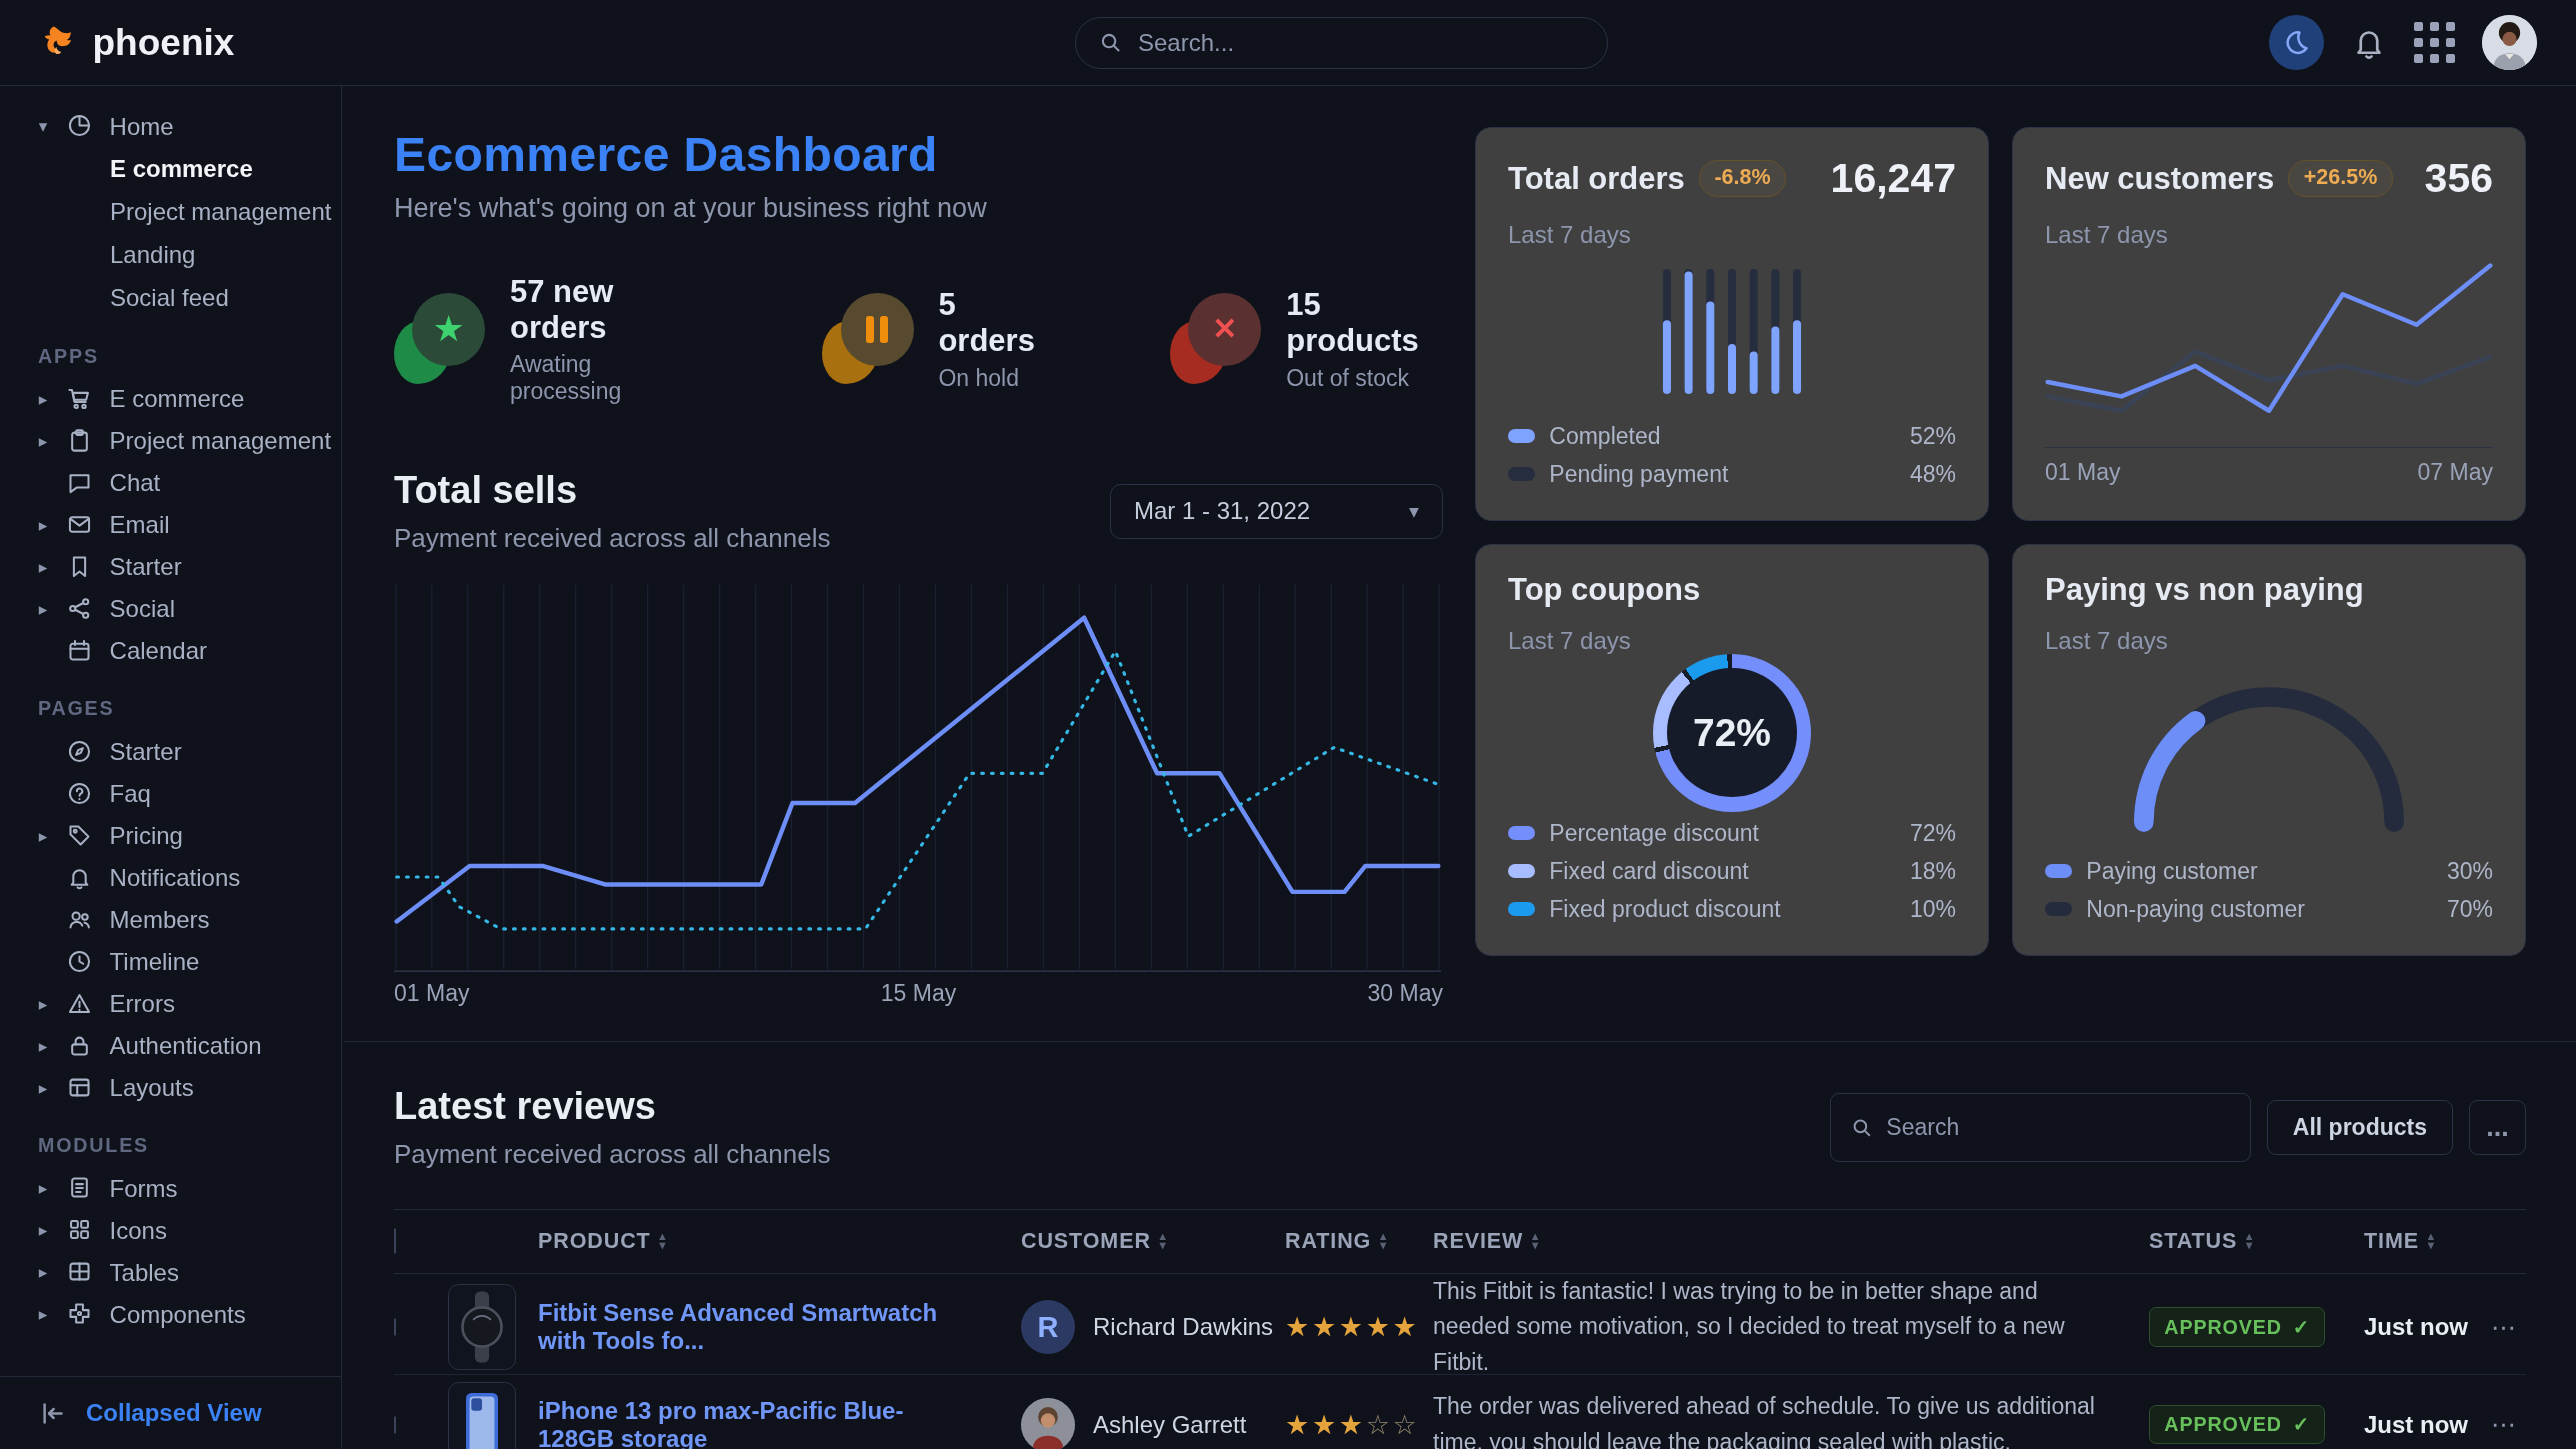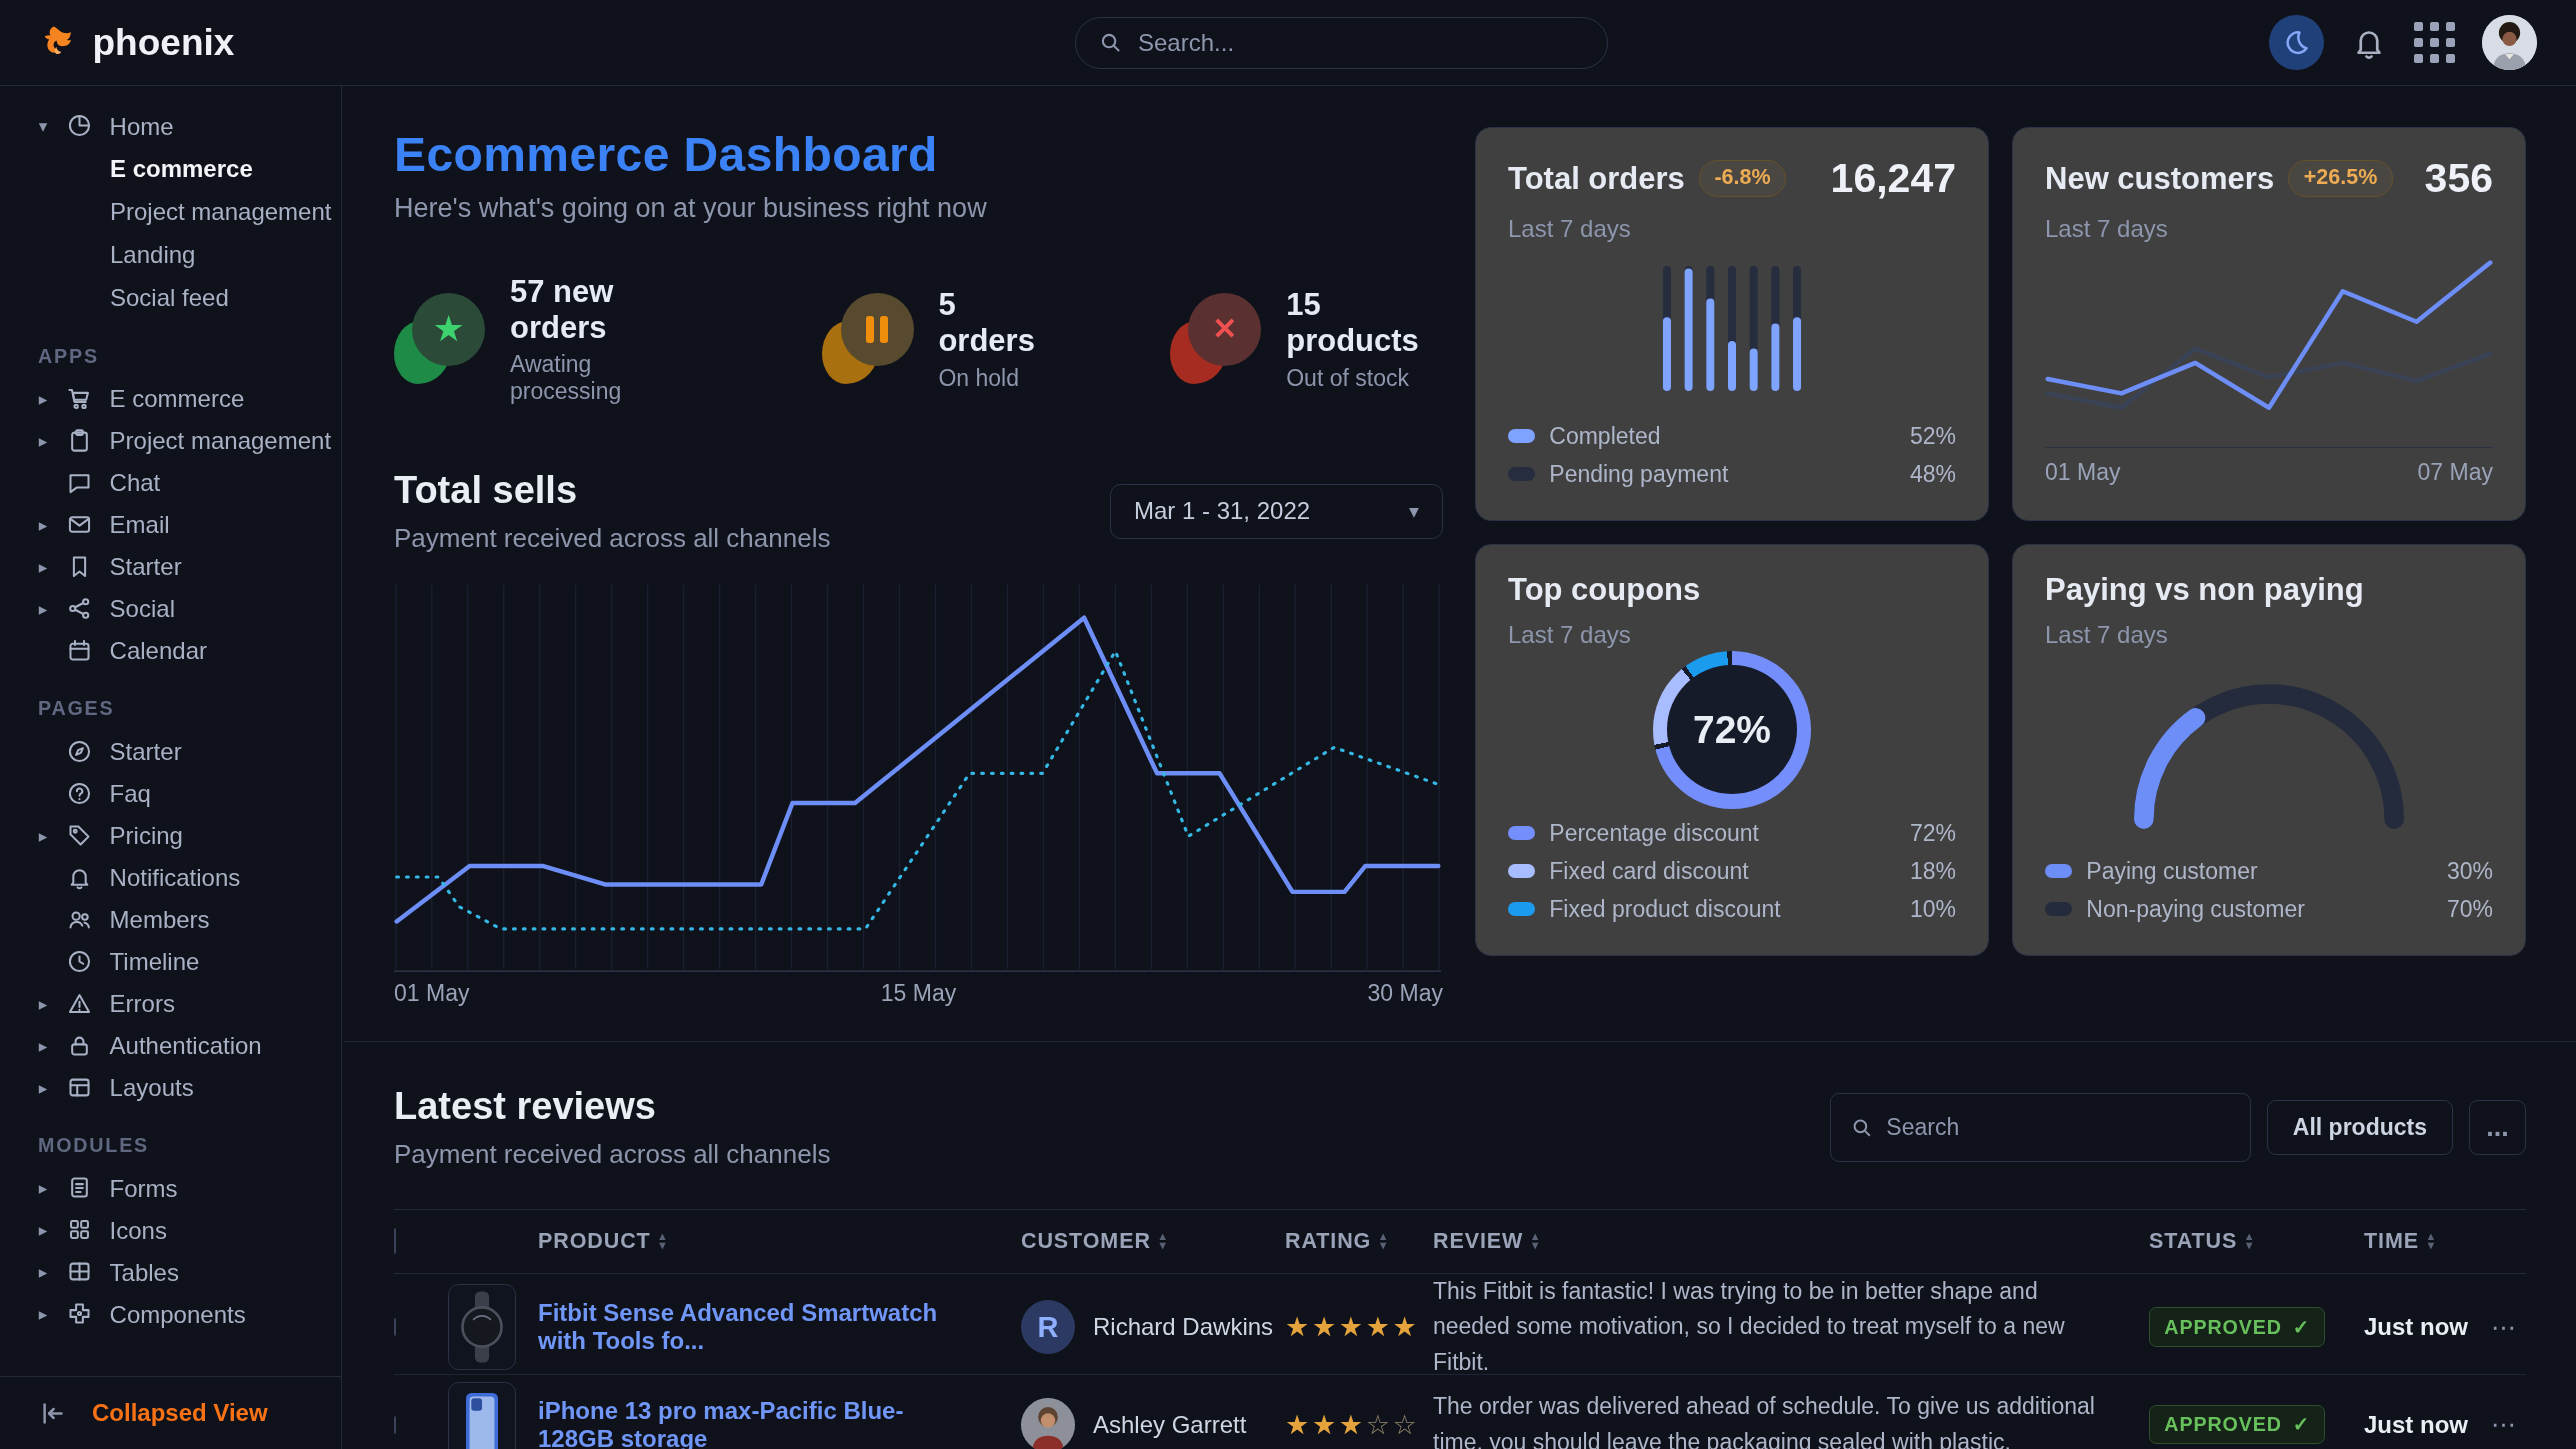--- a/index.html
+++ b/index.html
@@ -20,22 +20,22 @@
   
   .sidebar{position:absolute;top:86px;left:0;bottom:0;width:342px;border-right:1.8px solid #232938;
            display:flex;flex-direction:column;box-sizing:border-box;background:#0f121b;}
   .side-nav{flex:1;padding-top:19.7px;overflow:hidden;}
   .side-item{display:flex;align-items:center;height:42px;padding-left:34px;color:#a9b1c5;font-size:24px;gap:14.3px;cursor:pointer;}
   .side-item .caret{width:18px;font-size:17px;color:#8d96ad;flex:0 0 18px;text-align:center;}
   .side-item .s-icon{width:29px;height:29px;flex:0 0 29px;color:#a9b1c5;}
   .side-sub{display:flex;align-items:center;height:43px;padding-left:110px;color:#a9b1c5;font-size:24px;cursor:pointer;}
   .side-sub.active{color:#f3f5f9;font-weight:700;}
   .side-section{padding:25px 0 10.7px 38px;font-size:19.7px;letter-spacing:1.8px;color:#5f6880;font-weight:700;}
-  .side-footer{height:72px;border-top:1.8px solid #232938;display:flex;align-items:center;gap:26px;
-               padding-left:39px;color:#f97316;font-size:24px;font-weight:600;}
+  .side-footer{height:72px;border-top:1.8px solid #232938;display:flex;align-items:center;gap:20px;
+               padding-left:39px;color:#3b82f6;font-size:24px;font-weight:600;}
   
   .main{position:absolute;left:344px;top:86px;right:0;bottom:0;padding:41px 50px 0 50px;overflow:hidden;box-sizing:border-box;}
   .content-top{display:flex;gap:32px;}
   .left-col{width:1049px;flex:0 0 1049px;}
   .page-title{font-size:48px;font-weight:800;margin:0;color:#3b82f6;letter-spacing:0.4px;}
   .page-sub{font-size:27px;color:#8d96ad;margin-top:10.7px;}
   .stats-row{display:flex;gap:125px;margin-top:50px;}
   .stat{display:flex;align-items:center;gap:23px;}
   .stat-icon{position:relative;width:93px;height:93px;flex:0 0 93px;}
   .blob{position:absolute;left:0;bottom:1.8px;width:57px;height:63px;border-radius:46% 54% 58% 42%/52% 44% 56% 48%;}
@@ -60,21 +60,21 @@
   .x-labels .xl-right{position:absolute;right:0;}
   
   .cards-grid{display:grid;grid-template-columns:514px 514px;grid-template-rows:394px 412px;gap:23px;}
   .card{background:#404040;border:1.8px solid #2b3245;border-radius:16px;padding:27px 32px;box-sizing:border-box;
         display:flex;flex-direction:column;}
   .card-head{display:flex;align-items:center;}
   .card-title{font-size:31px;font-weight:800;color:#e6eaf2;}
   .badge{margin-left:14.3px;padding:4.5px 14.3px 6.3px;border-radius:894px;font-size:21.5px;font-weight:700;}
   .badge.warn{color:#edab54;border:1.8px solid #66522a;background:rgba(237,171,84,.06);}
   .card-value{margin-left:auto;font-size:41px;font-weight:800;color:#eef1f7;}
-  .card-period{font-size:24px;color:#8d96ad;margin-top:13px;}
+  .card-period{font-size:24px;color:#8d96ad;margin-top:19px;}
   .card-chart{flex:1;display:flex;align-items:center;justify-content:center;min-height:0;}
   .legend{margin-top:3.6px;}
   .legend-row{display:flex;align-items:center;gap:14.3px;font-size:23px;color:#aeb6c9;height:38px;}
   .swatch{width:27px;height:14.3px;border-radius:7.2px;flex:0 0 27px;}
   .legend-val{margin-left:auto;}
   .axis-row{border-top:1.8px solid #2a3142;position:relative;height:36px;font-size:23px;color:#9aa3b8;padding-top:9px;}
   .axis-row .al{position:absolute;left:0;top:10.7px;} .axis-row .ar{position:absolute;right:0;top:10.7px;}
   .donut{position:relative;width:158px;height:158px;border-radius:50%;}
   .donut .hole{position:absolute;inset:14.3px;border-radius:50%;background:#161b29;}
   .donut .center{position:absolute;inset:0;display:flex;align-items:center;justify-content:center;

